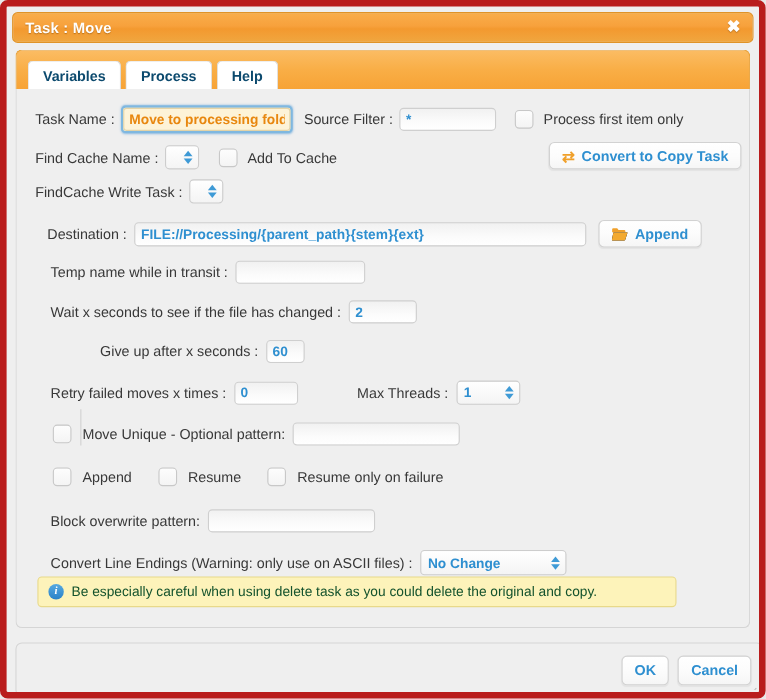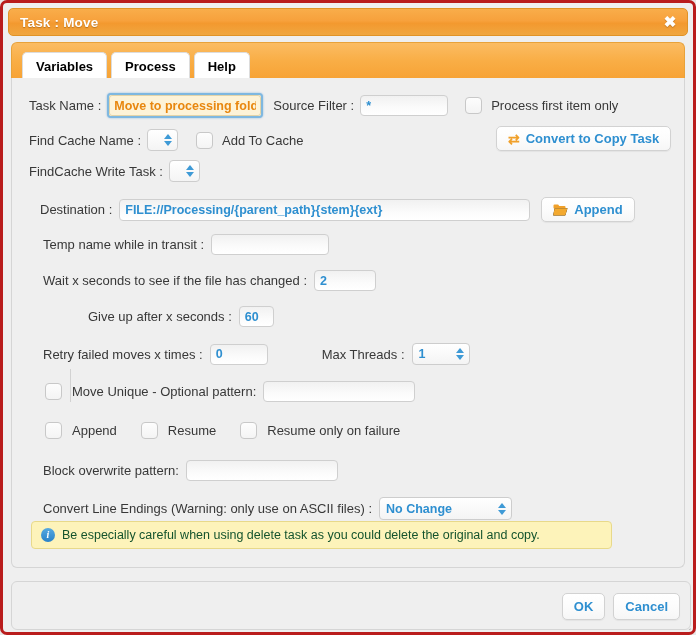--- a/index.html
+++ b/index.html
@@ -15,21 +15,21 @@
     color: #333;
     overflow: hidden;
   }
 
   .dialog {
     position: absolute;
     left: 0; top: 0;
     width: 696px;
     height: 635px;
     background: #efefef;
-    border: 3px solid #b91c1c;
+    border: 6px solid #b91c1c;
     border-radius: 7px;
     box-sizing: border-box;
     overflow: hidden;
   }
 
   
   .titlebar {
     position: relative;
     margin: 5px 5px 0 5px;
     height: 28px;
@@ -78,21 +78,21 @@
     height: 27px;
     line-height: 27px;
     padding: 0 13px;
     margin-right: 4px;
     background: #ffffff;
     border: 1px solid #dcdcdc;
     border-bottom: none;
     border-radius: 5px 5px 0 0;
     font-size: 13px;
     font-weight: bold;
-    color: #000000;
+    color: #0c4a6e;
     cursor: pointer;
     box-sizing: border-box;
     position: relative;
     top: 1px;
   }
   .tab.active {
     color: #e8870f;
     background: #ffffff;
     height: 29px;
     line-height: 29px;

